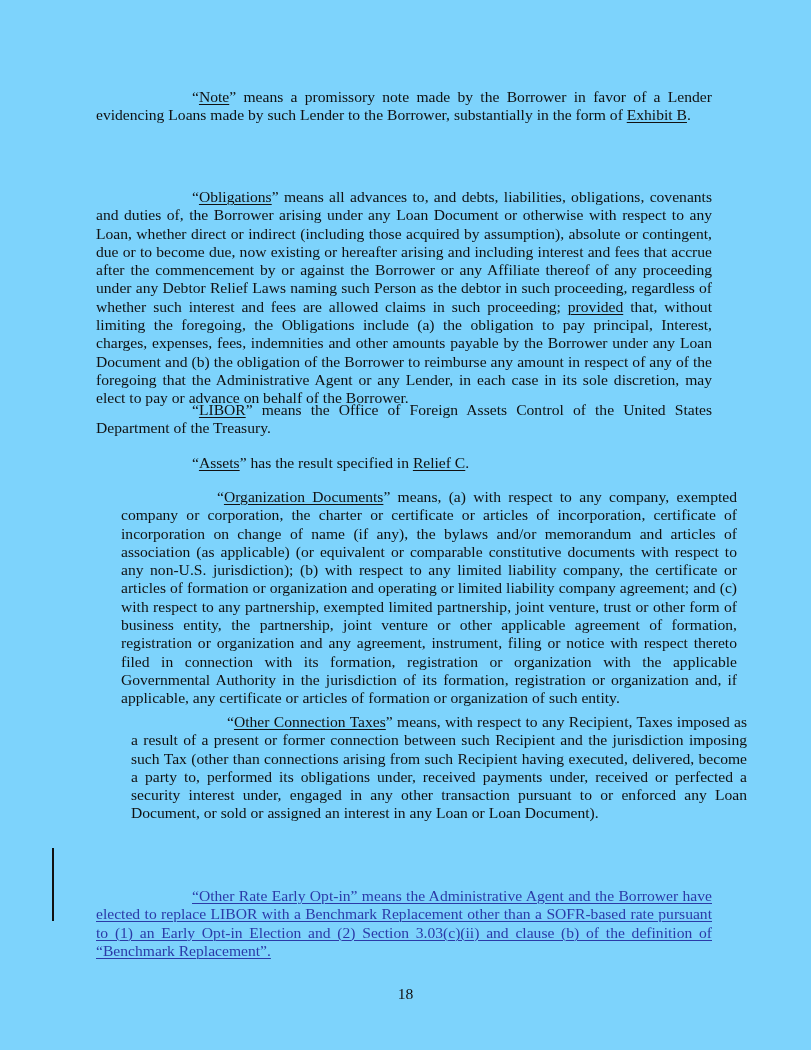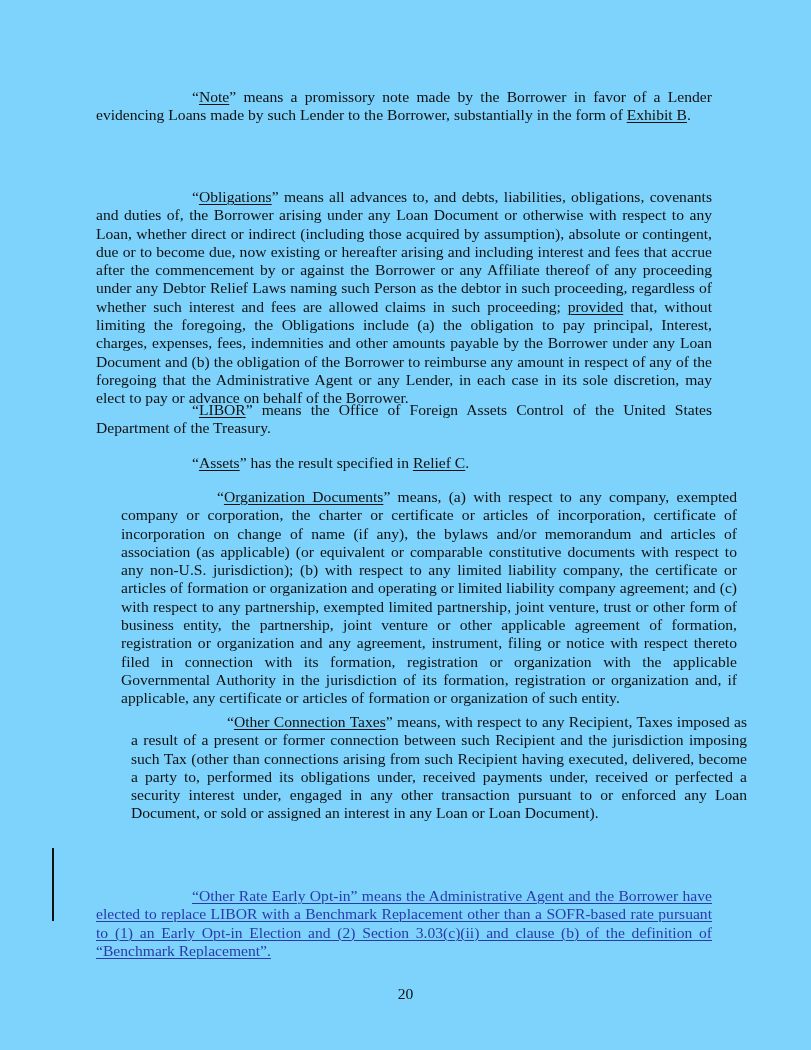--- a/index.html
+++ b/index.html
@@ -66,15 +66,15 @@
   <p class="para" style="top:713px;margin-left:35px;">
     <span class="indent"></span><span>“</span><span class="u">Other Connection Taxes</span><span>” means, with respect to any Recipient, Taxes imposed as a result of a present or former connection between such Recipient and the jurisdiction imposing such Tax (other than connections arising from such Recipient having executed, delivered, become a party to, performed its obligations under, received payments under, received or perfected a security interest under, engaged in any other transaction pursuant to or enforced any Loan Document, or sold or assigned an interest in any Loan or Loan Document).</span>
   </p>
 
   <div class="change-bar"></div>
 
   <p class="para" style="top:849px;margin-top:38px;">
     <span class="indent"></span><span class="rev">“Other Rate Early Opt-in” means the Administrative Agent and the Borrower have elected to replace LIBOR with a Benchmark Replacement other than a SOFR-based rate pursuant to (1) an Early Opt-in Election and (2) Section 3.03(c)(ii) and clause (b) of the definition of “Benchmark Replacement”.</span>
   </p>
 
-  <div class="page-number">20</div>
+  <div class="page-number">18</div>
 
 </div>
 
 </body></html>

